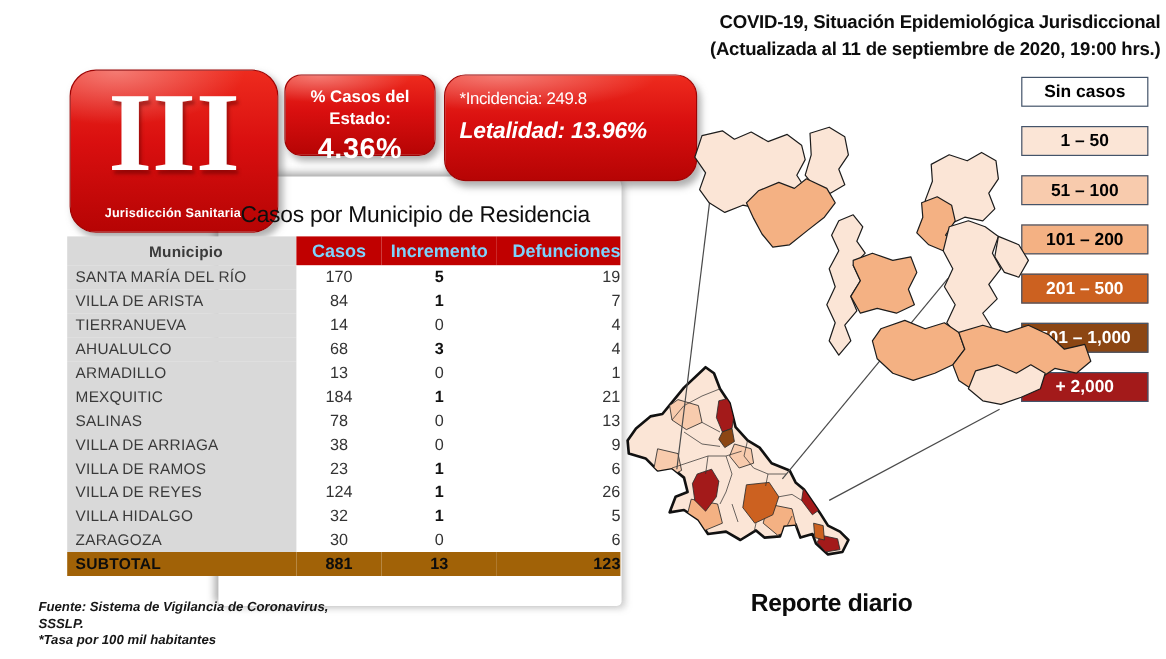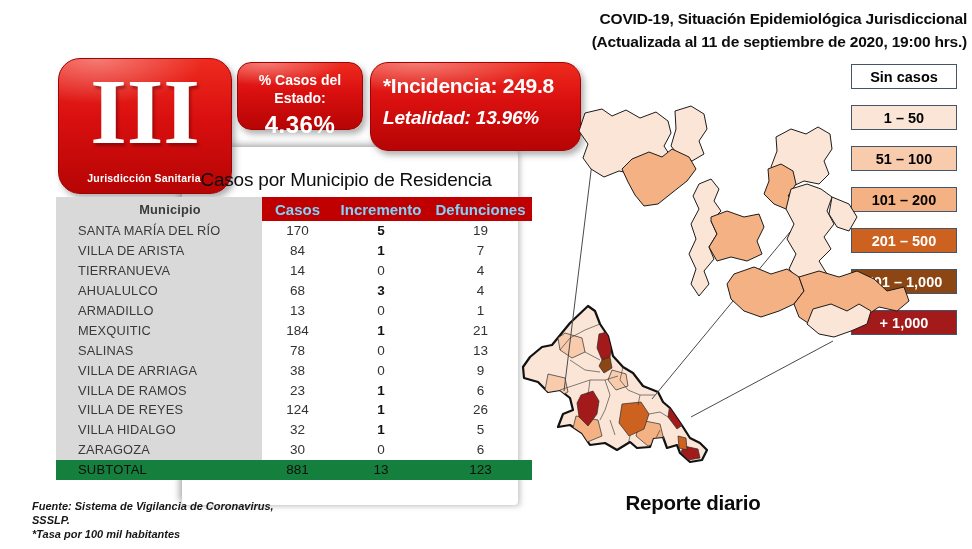--- a/index.html
+++ b/index.html
@@ -25,40 +25,40 @@
   .badge .badge-label{position:absolute;bottom:9px;left:6px;width:158px;text-align:center;
       font-size:10.5px;font-weight:bold;letter-spacing:.2px;}
 
   .pct-box{position:absolute;left:237px;top:62px;width:126px;height:68px;border-radius:14px;
       text-align:center;padding-top:9px;box-sizing:border-box;}
   .pct-box .lbl{font-size:14px;font-weight:bold;line-height:1.25;}
   .pct-box .val{font-size:24px;font-weight:bold;margin-top:4px;letter-spacing:.5px;}
 
   .inc-box{position:absolute;left:370px;top:62px;width:211px;height:89px;border-radius:18px;
       box-sizing:border-box;padding:11px 10px 0 12px;}
-  .inc-box .l1{font-size:21px;font-weight:bold;letter-spacing:-0.3px;}
+  .inc-box .l1{font-size:14px;font-weight:normal;letter-spacing:-0.3px;}
   .inc-box .l2{font-size:19px;font-weight:bold;font-style:italic;margin-top:9px;letter-spacing:-0.2px;}
 
   
   .panel{position:absolute;left:182px;top:147px;width:336px;height:358px;background:#fff;
       border-radius:36px 8px 4px 4px;box-shadow:-3px -3px 6px rgba(90,90,90,.45), 3px 2px 5px rgba(140,140,140,.35);}
   .tbl-title{position:absolute;left:176px;top:169px;width:340px;text-align:center;
       font-size:19px;font-weight:normal;color:#0e0e0e;letter-spacing:-0.2px;}
 
   
   .tbl{position:absolute;left:56px;top:197px;width:454px;border-collapse:collapse;table-layout:fixed;}
   .tbl th{background:#C00000;color:#7dd3fc;font-size:15px;font-weight:bold;height:24px;padding:0;}
   .tbl td{height:19.9px;font-size:13.5px;color:#333;padding:0;vertical-align:middle;}
-  .tbl .c-mun{width:184px;background:#D9D9D9;text-align:left;padding-left:22px;
+  .tbl .c-mun{width:184px;background:#D9D9D9;text-align:left;padding-left:7px;
       font-size:12.8px;letter-spacing:.2px;color:#3a3a3a;}
   .tbl .c-cas{width:71px;text-align:center;}
   .tbl .c-inc{width:96px;text-align:center;}
-  .tbl .c-def{width:103px;text-align:center;margin-left:40px;}
+  .tbl .c-def{width:103px;text-align:right;margin-left:40px;}
   .tbl .inc-bold{font-weight:bold;color:#111;}
-  .tbl tr.subtotal td{background:#15803d;font-weight:normal;color:#0d0d0d;font-size:13.5px;}
+  .tbl tr.subtotal td{background:#a16207;font-weight:bold;color:#0d0d0d;font-size:13.5px;}
   .tbl tr.subtotal .c-mun{font-size:13px;}
 
   
   .footnote{position:absolute;left:32px;top:500px;font-size:11px;font-weight:bold;font-style:italic;
       color:#161616;line-height:1.25;}
 
   
   .legend{position:absolute;left:851px;top:64px;width:106px;}
   .legend .box{height:25px;line-height:25px;text-align:center;font-size:14.5px;font-weight:bold;
       border:1.4px solid #44546A;margin-bottom:16px;box-sizing:border-box;}
@@ -213,21 +213,21 @@
     <div class="box" style="background: rgb(251, 229, 214); color: rgb(0, 0, 0);">1 – 50</div>
 
     <div class="box" style="background: rgb(248, 203, 173); color: rgb(0, 0, 0);">51 – 100</div>
 
     <div class="box" style="background: rgb(244, 177, 131); color: rgb(0, 0, 0);">101 – 200</div>
 
     <div class="box" style="background: rgb(204, 97, 32); color: rgb(255, 255, 255);">201 – 500</div>
 
     <div class="box" style="background: rgb(140, 70, 19); color: rgb(255, 255, 255);">501 – 1,000</div>
 
-    <div class="box" style="background: rgb(163, 26, 26); color: rgb(255, 255, 255);">+ 1,000</div>
+    <div class="box" style="background: rgb(163, 26, 26); color: rgb(255, 255, 255);">+ 2,000</div>
   </div>
 
   <svg class="map" viewBox="515 85 455 395">
 
     <g>
       <clipPath id="stclip">
         <path d="M588,306 L595,311 L600,324 L608,336 L613,356 L623,367 L633,373 L643,386 L658,392 L663,402 L670,408 L683,427 L690,438 L700,443 L707,450 L702,460 L690,462 L680,453 L677,445 L667,448 L663,437 L653,438 L650,447 L637,448 L630,442 L617,450 L605,443 L590,445 L582,433 L570,425 L558,427 L563,414 L573,410 L570,398 L560,390 L548,392 L538,382 L524,378 L523,367 L530,357 L542,347 L552,345 L570,323 Z"></path>
       </clipPath>
       <path stroke="#111" stroke-width="2.2" stroke-linejoin="round" d="M588,306 L595,311 L600,324 L608,336 L613,356 L623,367 L633,373 L643,386 L658,392 L663,402 L670,408 L683,427 L690,438 L700,443 L707,450 L702,460 L690,462 L680,453 L677,445 L667,448 L663,437 L653,438 L650,447 L637,448 L630,442 L617,450 L605,443 L590,445 L582,433 L570,425 L558,427 L563,414 L573,410 L570,398 L560,390 L548,392 L538,382 L524,378 L523,367 L530,357 L542,347 L552,345 L570,323 Z" fill="#FBE5D6"></path>
       <g clip-path="url(#stclip)" stroke="#2b2b2b" stroke-width="0.7" stroke-linejoin="round">

